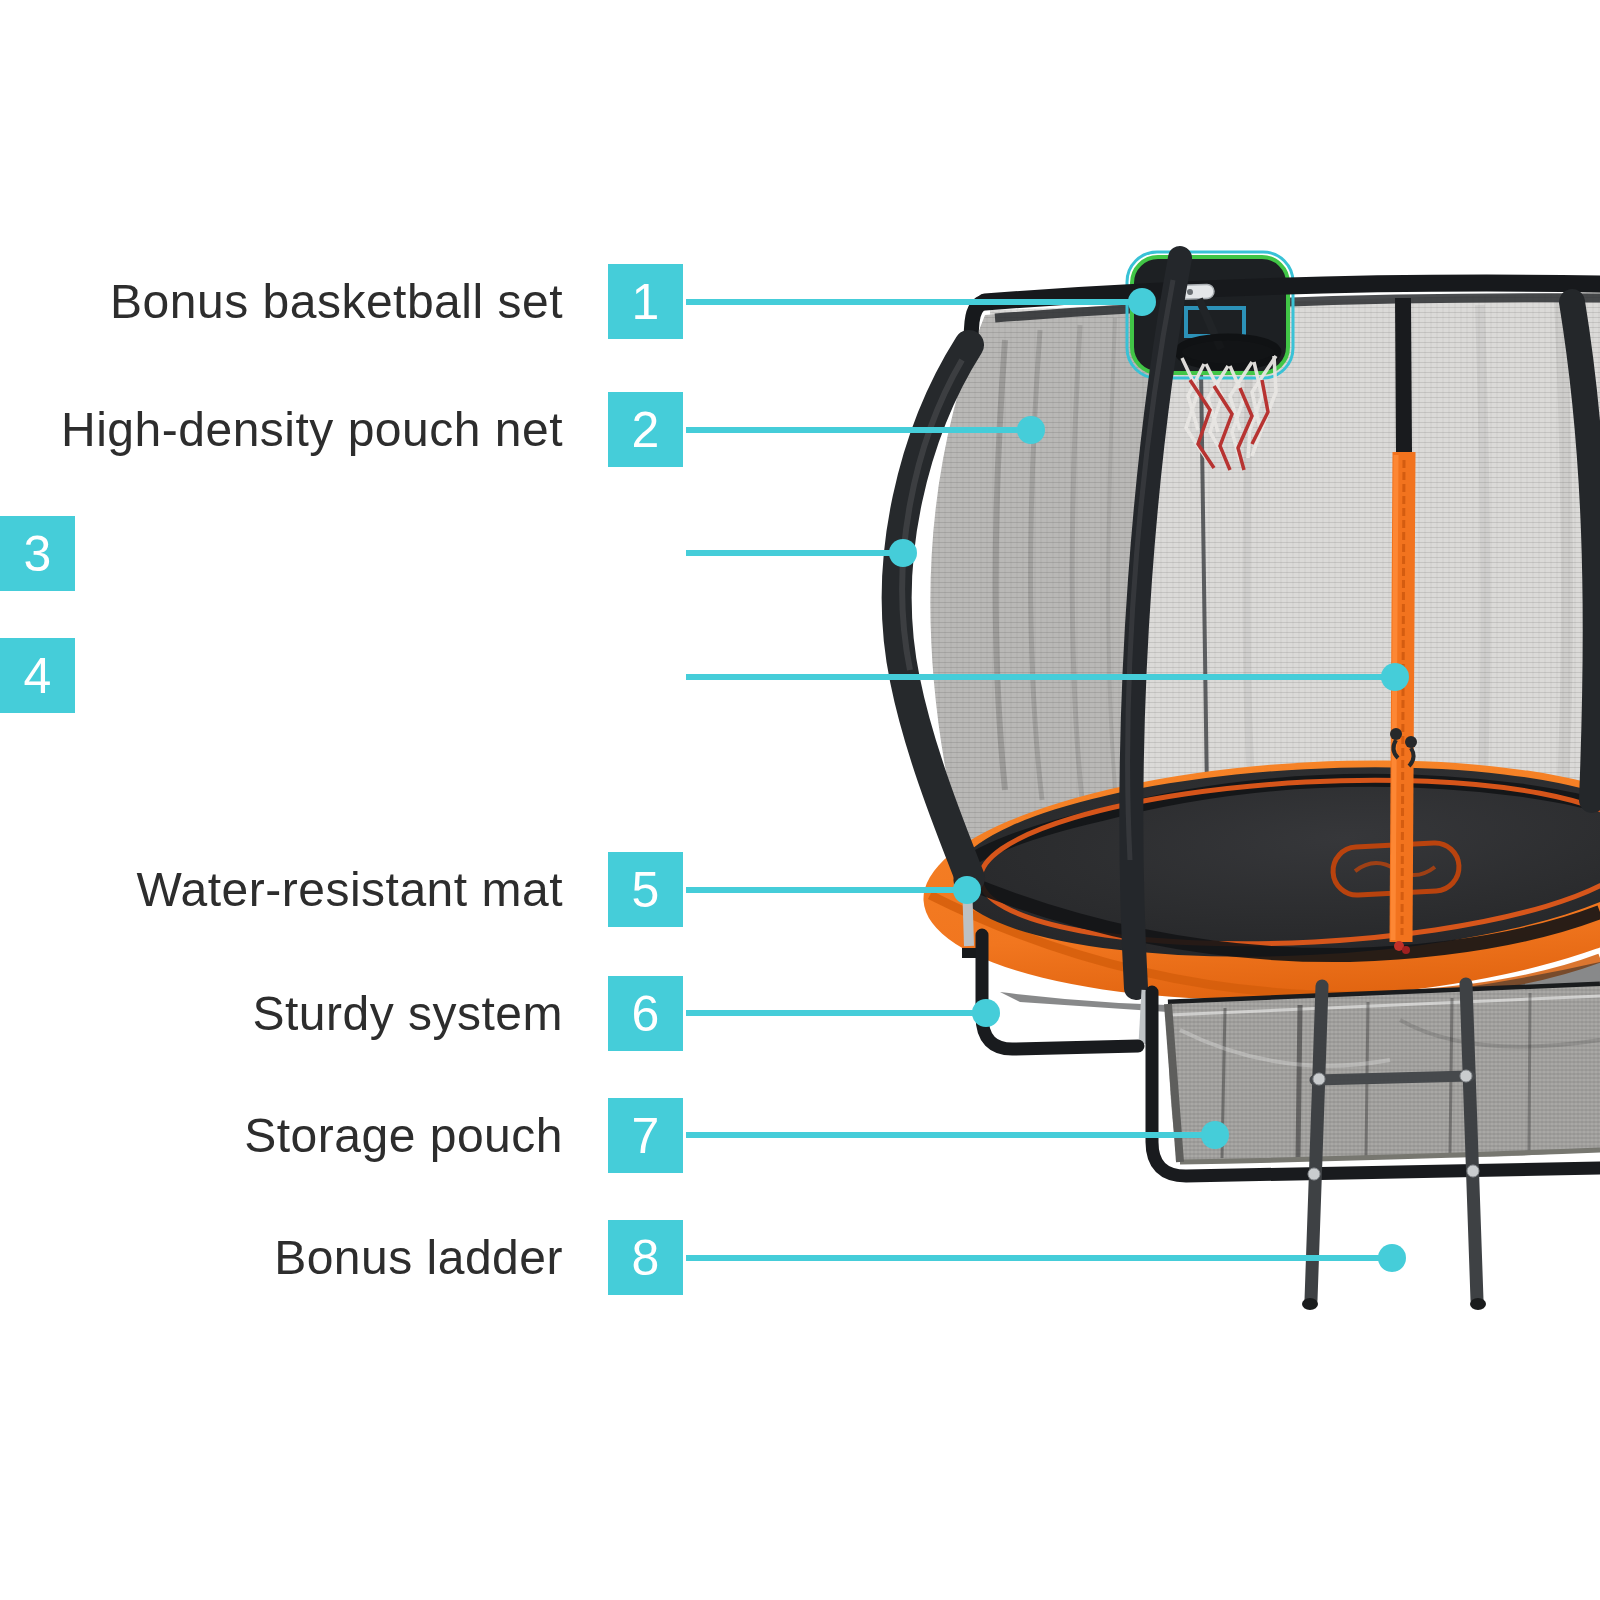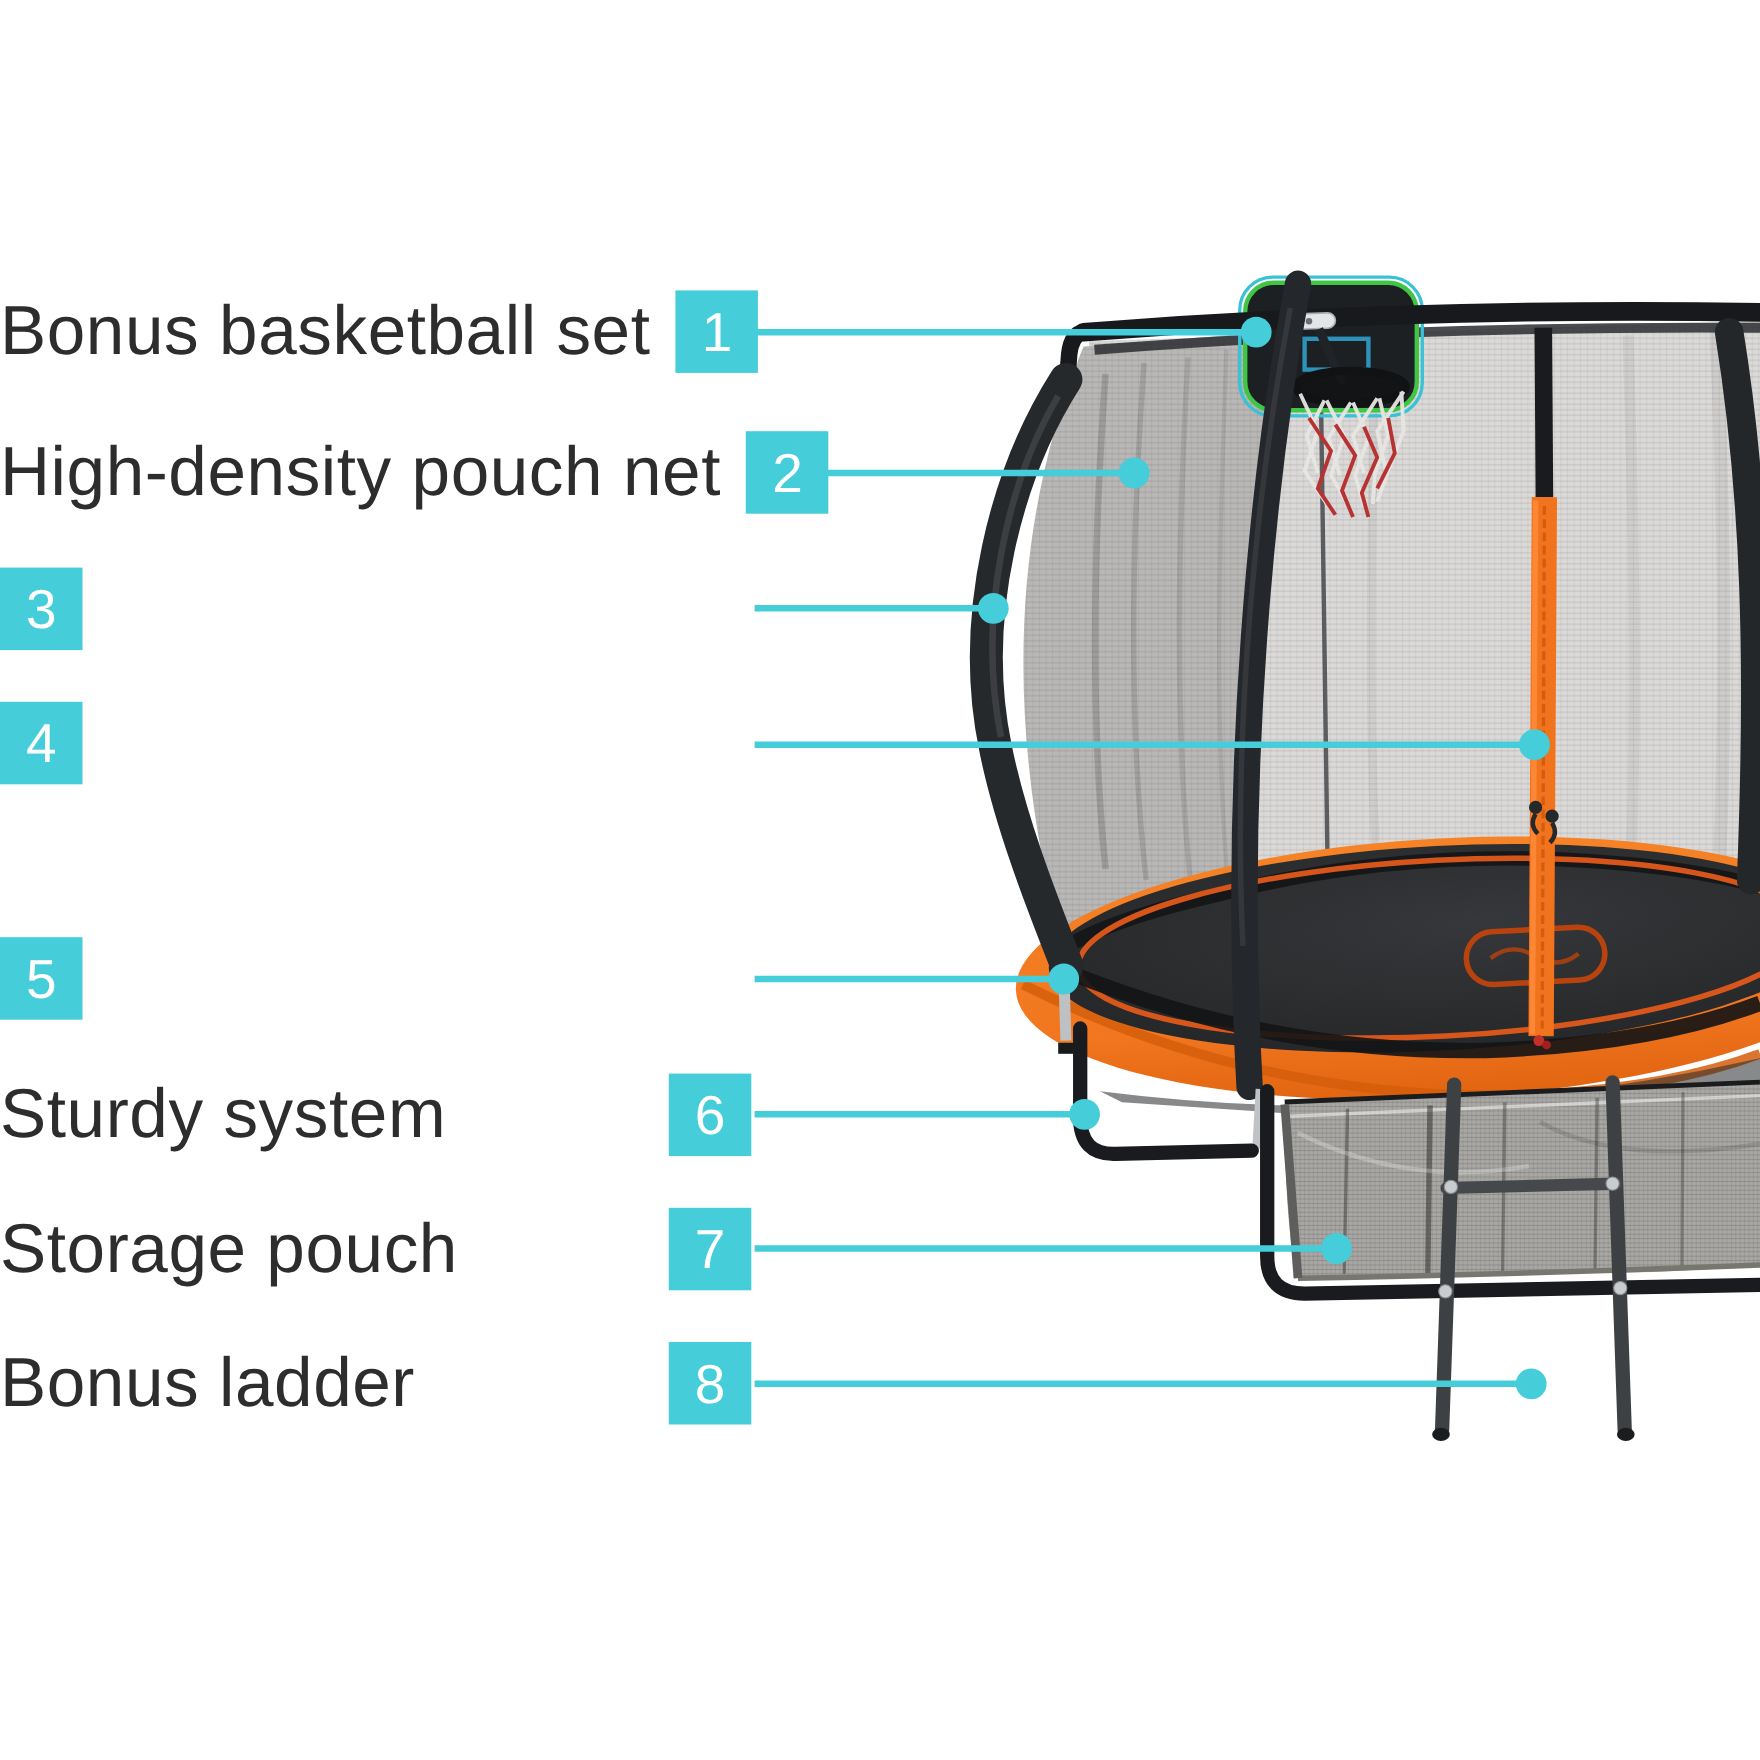--- a/index.html
+++ b/index.html
@@ -9,22 +9,22 @@
   }
   html,body{margin:0;padding:0;}
   body{
     width:1600px;height:1600px;position:relative;overflow:hidden;
     background:#fff;
     font-family:"Liberation Sans", sans-serif;
   }
   #art{position:absolute;left:0;top:0;width:1600px;height:1600px;}
   .row{position:absolute;left:0;width:683px;height:75px;display:flex;align-items:center;}
   .lbl{
-    flex:1;margin-right:23px;
-    font-size:63px;line-height:1;color:var(--labelcolor);
+    flex:1;text-align:right;margin-right:45px;
+    font-size:48px;line-height:1;color:var(--labelcolor);
     letter-spacing:0.5px;white-space:nowrap;
   }
   .badge{
     width:75px;height:75px;flex:0 0 75px;background:var(--accent);
     color:var(--numcolor);display:flex;align-items:center;justify-content:center;
     font-size:50px;font-weight:400;
   }
   .cl{stroke:var(--accent);stroke-width:6;fill:none;}
   .cd{fill:var(--accent);}
 </style>
@@ -215,20 +215,21 @@
   <div class="lbl">High-density pouch net</div>
   <div class="badge">2</div>
 </div>
 <div class="row" style="top:516px">
   <div class="badge">3</div>
 </div>
 <div class="row" style="top:638px">
   <div class="badge">4</div>
 </div>
 <div class="row" style="top:852px">
+  <div class="lbl">Water-resistant mat</div>
   <div class="badge">5</div>
 </div>
 <div class="row" style="top:976px">
   <div class="lbl">Sturdy system</div>
   <div class="badge">6</div>
 </div>
 <div class="row" style="top:1098px">
   <div class="lbl">Storage pouch</div>
   <div class="badge">7</div>
 </div>

